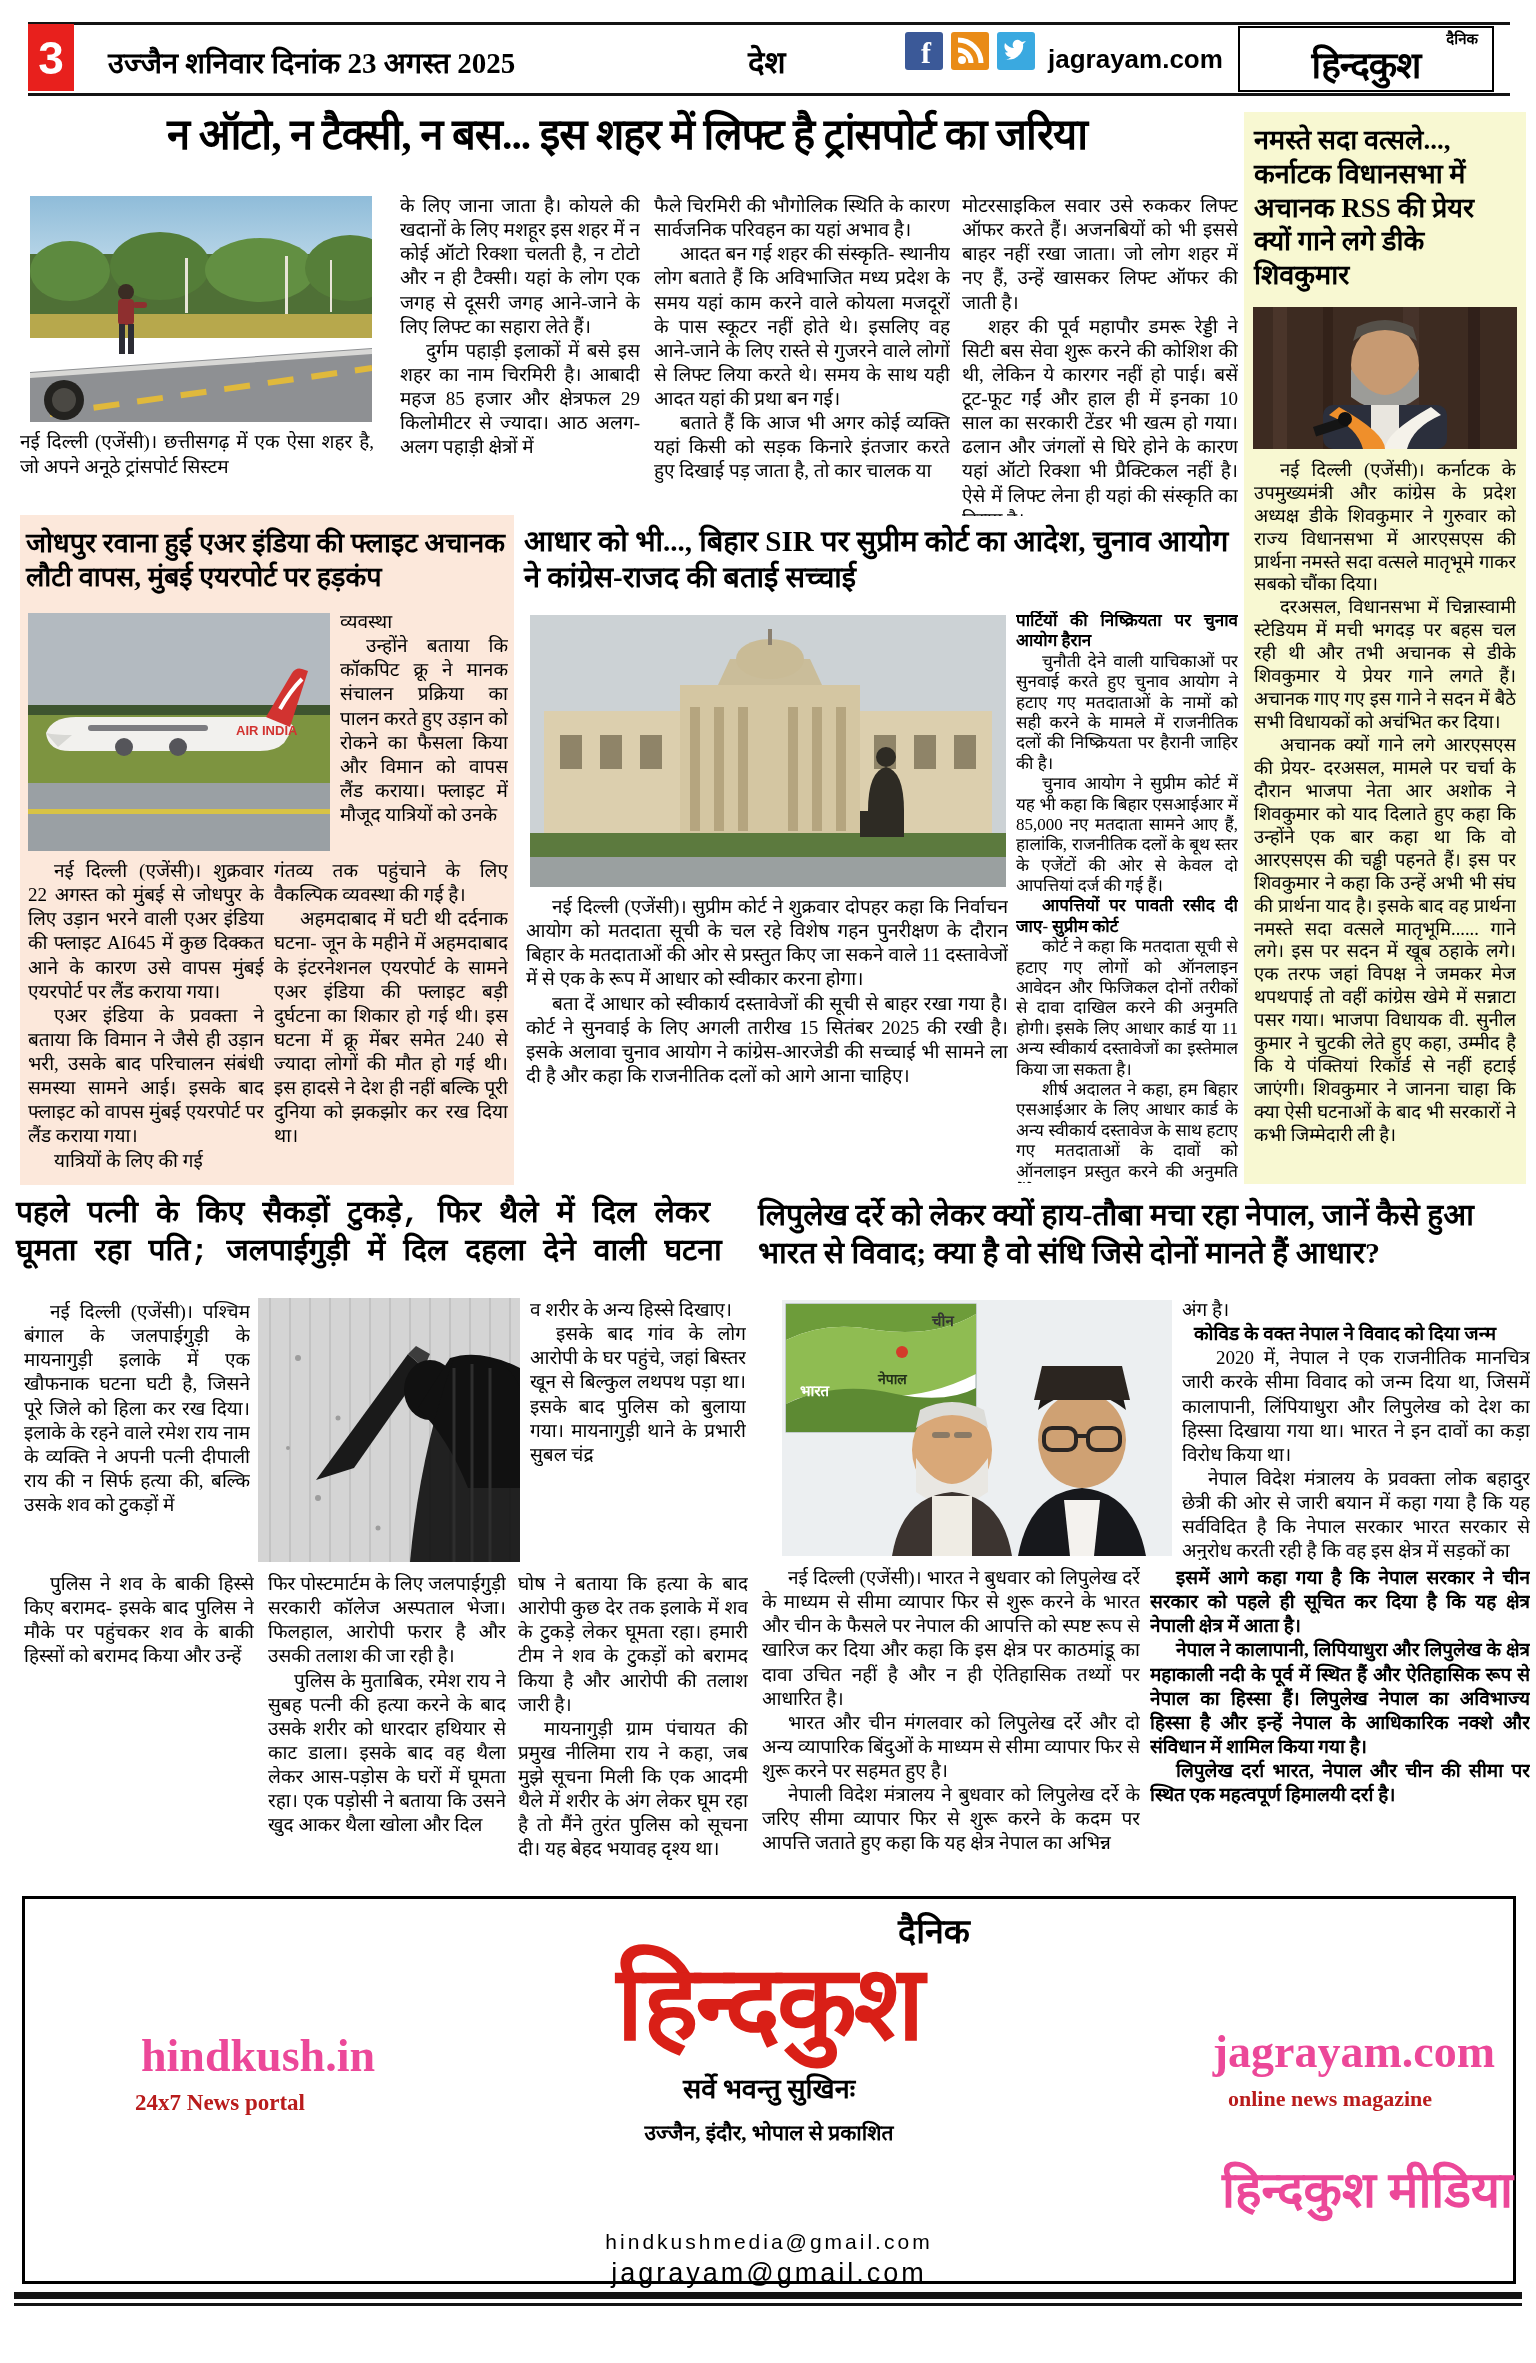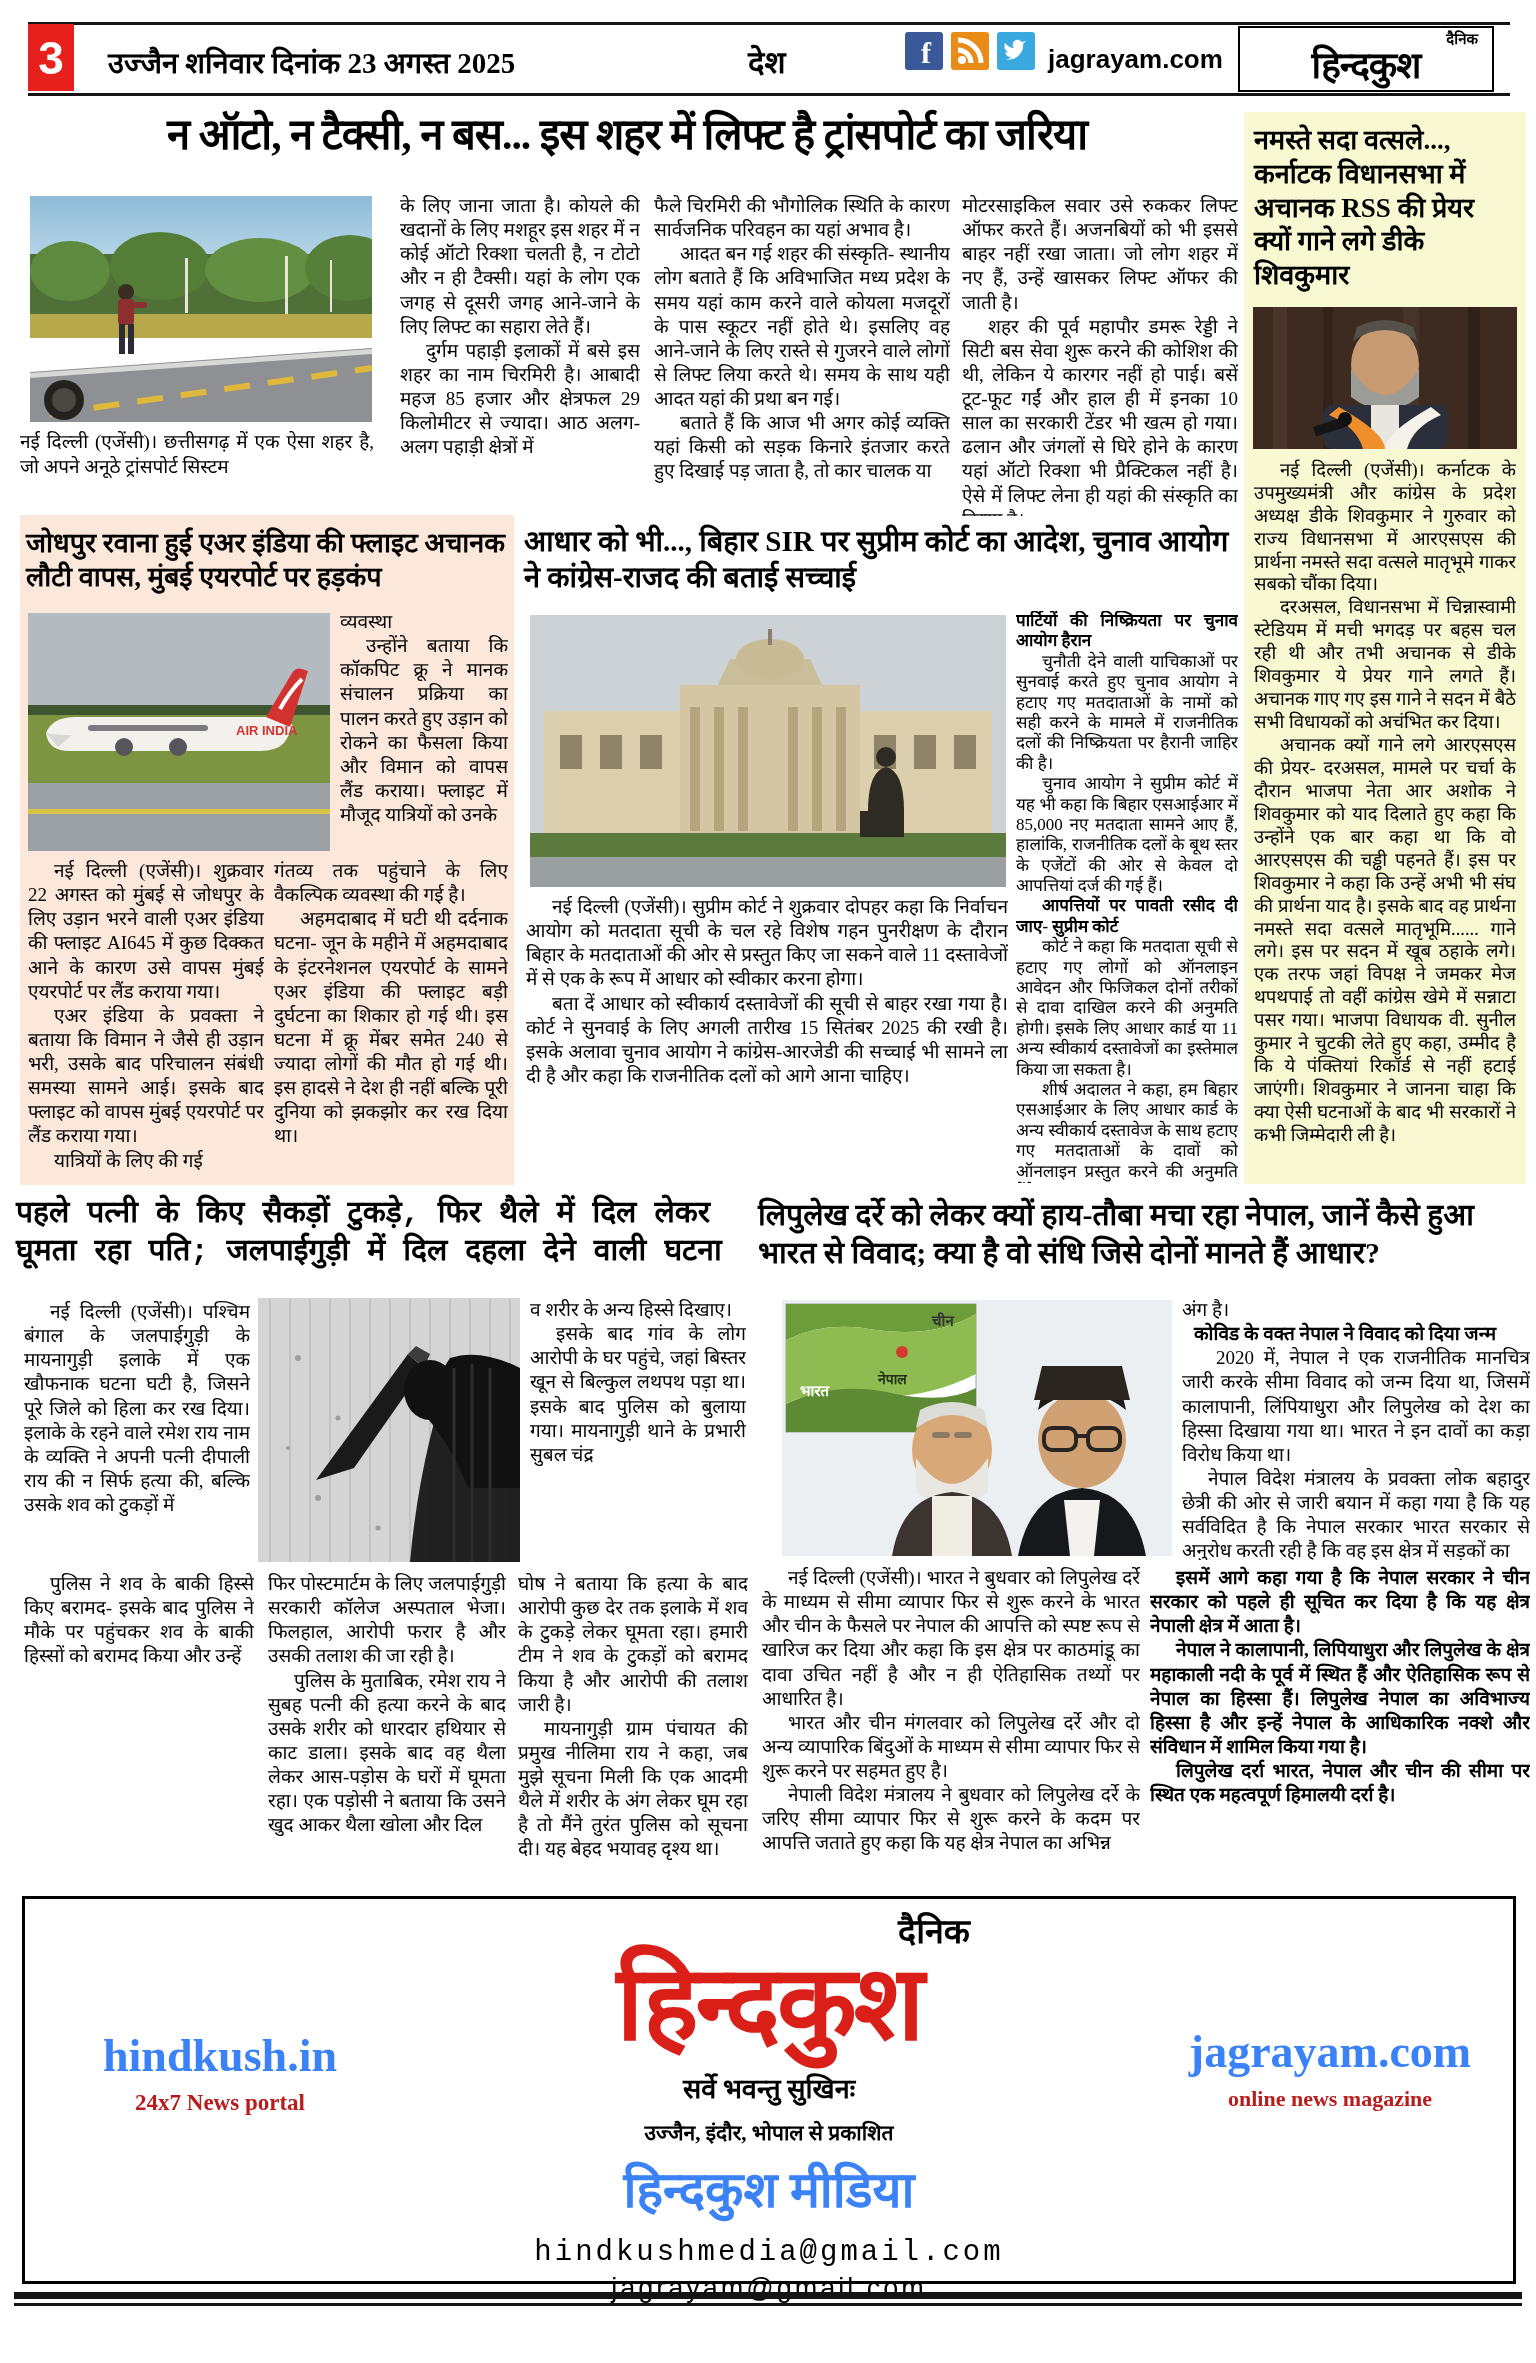--- a/index.html
+++ b/index.html
@@ -26,21 +26,21 @@
   .bt p{margin:0;text-indent:26px;}
   .bt p.noind{text-indent:0;}
   .bt p.lead{font-weight:bold;}
   .caption{font-size:19px;line-height:1.3;text-align:justify;}
   .peach{background:#fce8db;}
   .yellow{background:#f8f8d2;}
   .imgbox{overflow:hidden;}
   
   .foot-box{border:3px solid #000;}
   .f-center{text-align:center;}
-  .f-orange{color:#3b82f6;}
+  .f-orange{color:#ec4899;text-align:right;}
   .f-navy{color:#b91c1c;}
   .f-red{color:#d91f17;}
 </style>
 </head>
 <body>
 
 <div class="page">
 
   <div class="abs rule" style="left:28px;top:22px;width:1482px;height:3px;"></div>
   <div class="abs pagenum" style="left:28px;top:24px;width:46px;height:67px;">3</div>
@@ -346,21 +346,21 @@
     <p>लिपुलेख दर्रा भारत, नेपाल और चीन की सीमा पर स्थित एक महत्वपूर्ण हिमालयी दर्रा है।</p>
   </div>
 
   <div class="abs foot-box" style="left:22px;top:1896px;width:1488px;height:382px;">
     <div class="abs f-center" style="left:0;top:8px;width:100%;">
       <div style="font-size:34px;font-weight:bold;margin-left:330px;">दैनिक</div>
       <div class="f-red" style="font-size:104px;font-weight:900;line-height:0.98;letter-spacing:-3px;">हिन्दकुश</div>
       <div style="font-size:27px;font-weight:bold;margin-top:14px;">सर्वे भवन्तु सुखिनः</div>
       <div style="font-size:21px;font-weight:bold;margin-top:12px;">उज्जैन, इंदौर, भोपाल से प्रकाशित</div>
       <div class="f-orange" style="font-size:50px;font-weight:900;margin-top:8px;">हिन्दकुश मीडिया</div>
-      <div style="font-size:29px;letter-spacing:3px;margin-top:14px;font-family:Liberation Mono, monospace;">hindkushmedia@gmail.com</div>
+      <div style="font-size:21px;letter-spacing:3px;margin-top:8px;font-family:Liberation Sans, sans-serif;">hindkushmedia@gmail.com</div>
       <div style="font-size:27px;letter-spacing:3px;margin-top:4px;font-family:'Liberation Sans',sans-serif;">jagrayam@gmail.com</div>
     </div>
     <div class="abs f-center" style="left:40px;top:130px;width:310px;">
       <div class="f-orange" style="font-size:46px;font-weight:900;">hindkush.in</div>
       <div class="f-navy" style="font-size:23px;font-weight:bold;margin-top:8px;">24x7 News portal</div>
     </div>
     <div class="abs f-center" style="left:1140px;top:126px;width:330px;">
       <div class="f-orange" style="font-size:46px;font-weight:900;">jagrayam.com</div>
       <div class="f-navy" style="font-size:22px;font-weight:bold;margin-top:8px;">online news magazine</div>
     </div>

